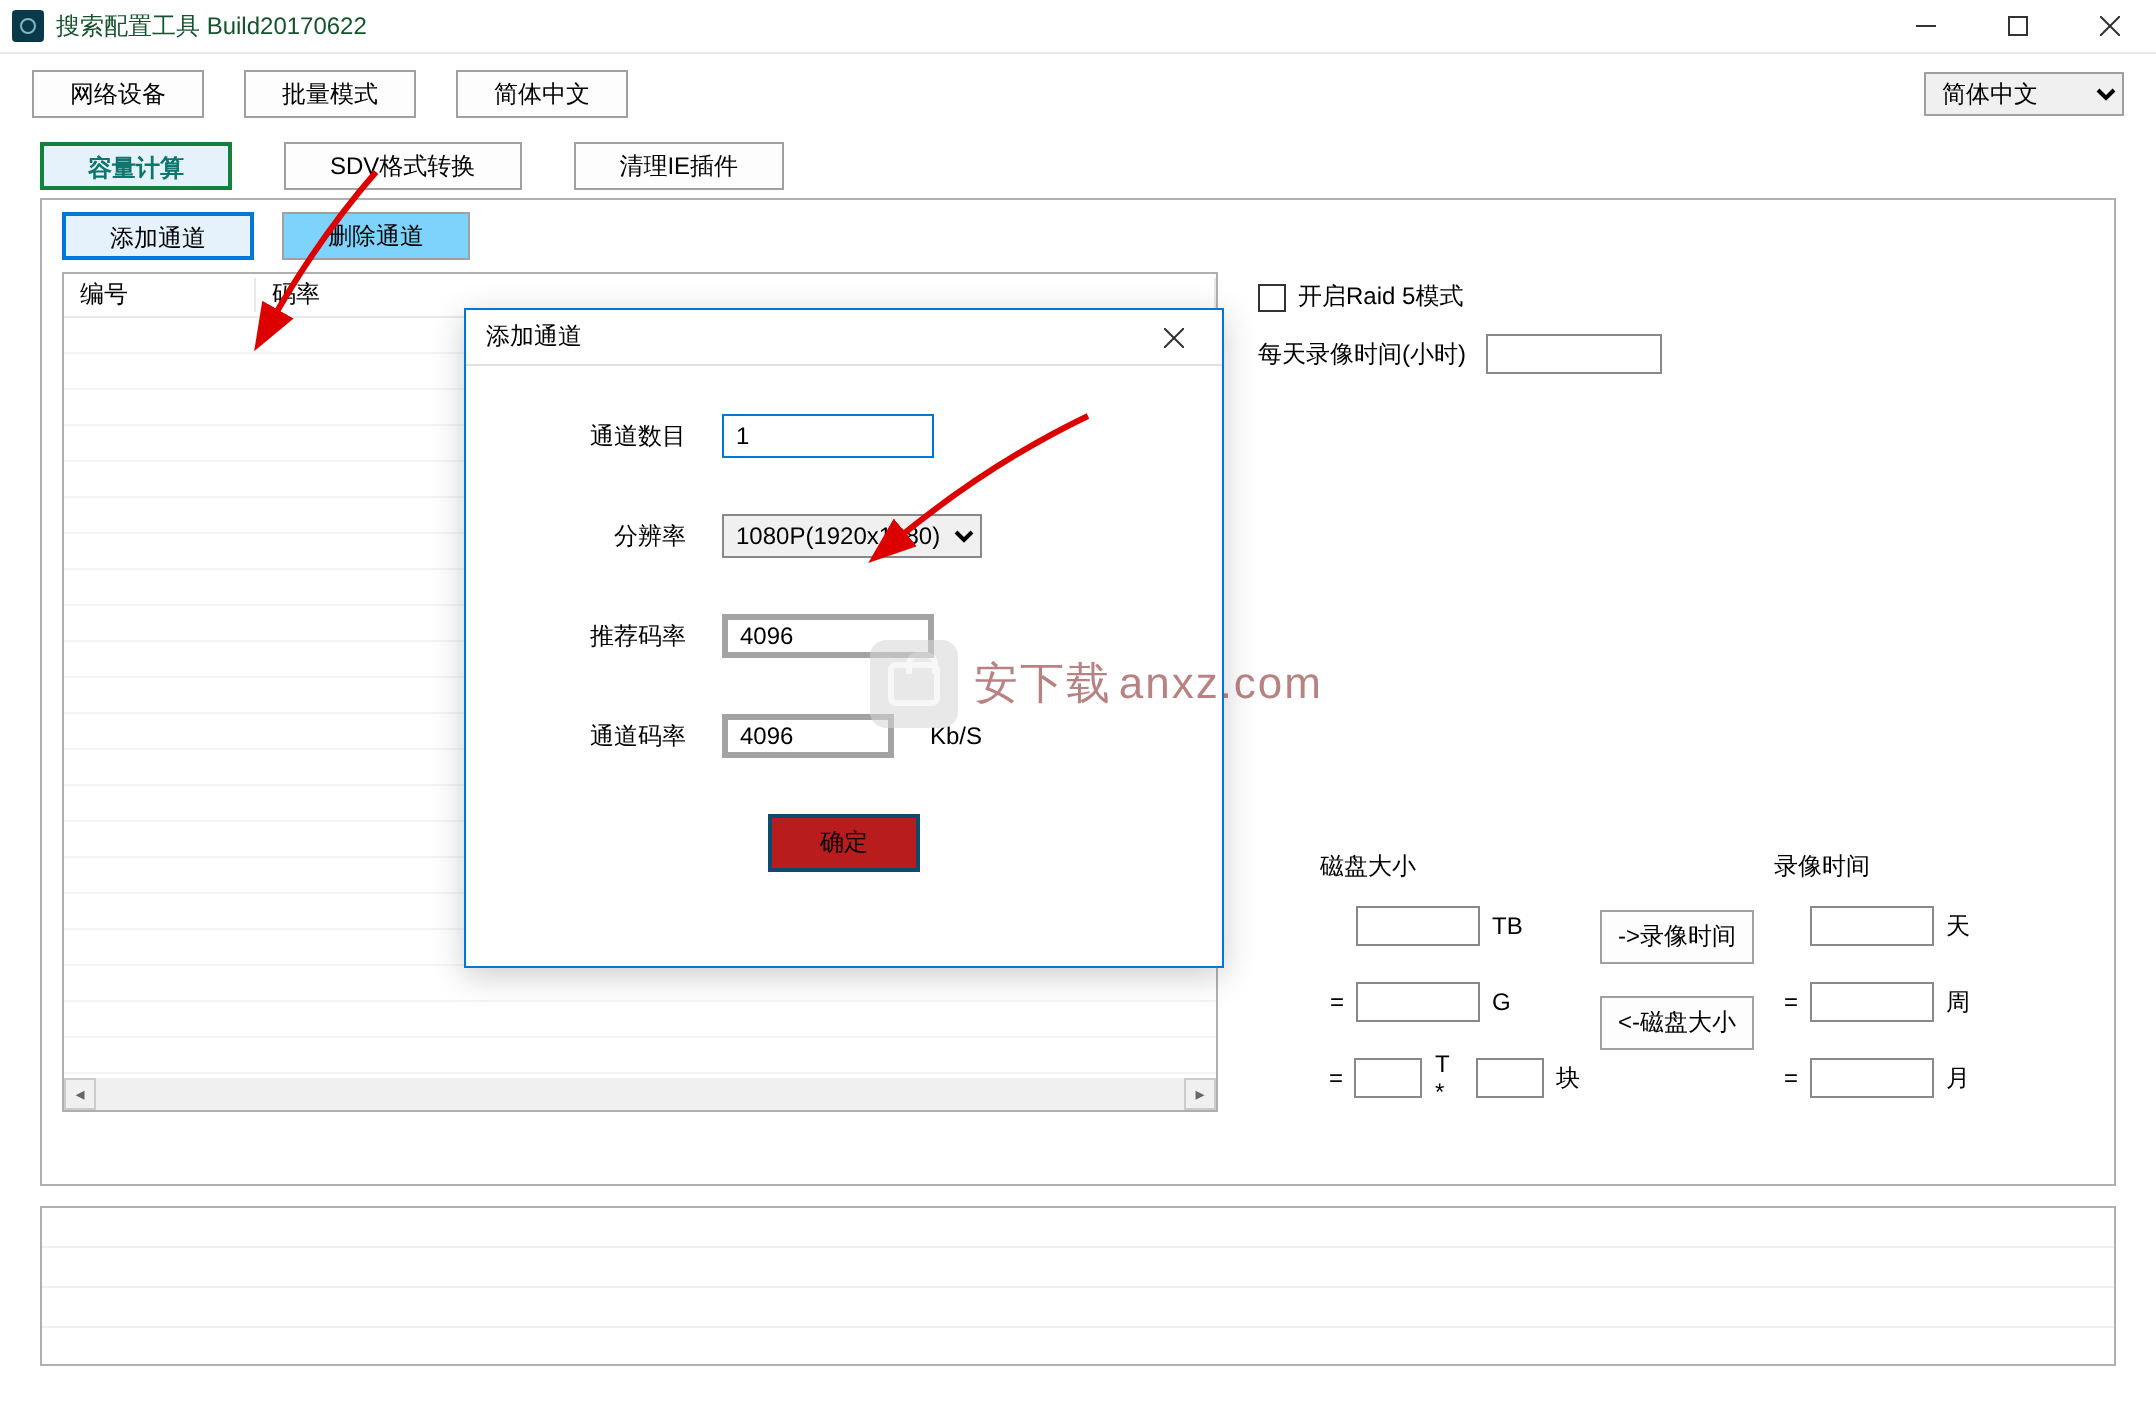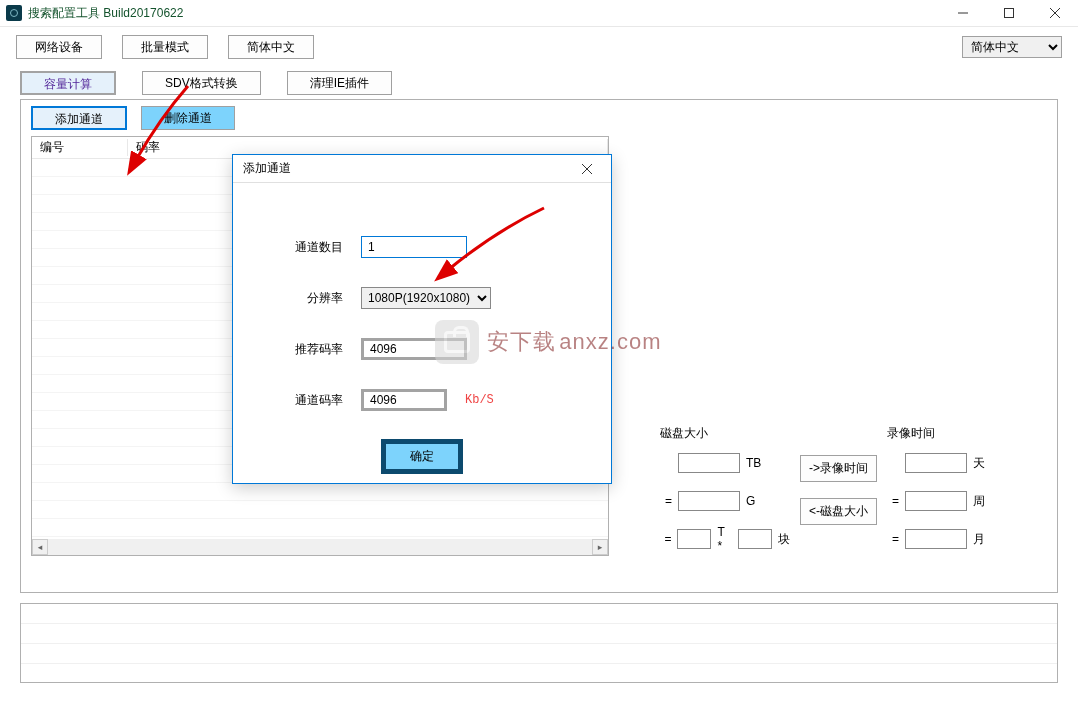--- a/index.html
+++ b/index.html
@@ -11,21 +11,21 @@
   .titlebar-text { color: #14532d; font-size: 12px; }
   .titlebar-buttons { margin-left: auto; display: flex; }
   .titlebar-btn { width: 46px; height: 27px; display: flex; align-items: center; justify-content: center; color: #666; }
   
   .top-toolbar { padding: 8px 16px; display: flex; align-items: center; gap: 20px; }
   .top-btn { padding: 3px 18px; border: 1px solid #a0a0a0; background: #fdfdfd; cursor: pointer; height: 24px; font-family: Liberation Serif, serif; }
   .lang-select { margin-left: auto; border: 1px solid #a0a0a0; height: 22px; padding: 0 4px; width: 100px; background: #f0f0f0; }
   
   .tab-row { padding: 4px 20px; display: flex; gap: 26px; }
   .tab-btn { padding: 3px 22px; border: 1px solid #a0a0a0; background: #fdfdfd; cursor: pointer; height: 24px; }
-  .tab-btn.active { border: 2px solid #a3a3a3; background: #e5f1fb; color: #4c1d95; }
+  .tab-btn.active { border: 2px solid #15803d; background: #e5f1fb; color: #0f766e; font-weight: bold; }
   
   .main-frame { margin: 0 20px 4px 20px; border: 1px solid #b0b0b0; height: 494px; position: relative; padding: 6px 10px; }
   
   .channel-btns { display: flex; gap: 14px; margin-bottom: 6px; }
   .ch-btn { padding: 3px 22px; border: 1px solid #a0a0a0; background: #7dd3fc; cursor: pointer; height: 24px; }
   .ch-btn.active { border: 2px solid #0078d7; background: #e5f1fb; }
   
   .content-row { display: flex; gap: 12px; }
   
   .table-wrap { width: 578px; height: 420px; border: 1px solid #b0b0b0; overflow: auto; position: relative; background: #fff; }
@@ -49,27 +49,27 @@
   .calc-input { border: 1px solid #888; height: 20px; width: 62px; padding: 0 4px; }
   .calc-input.sm { width: 34px; }
   .middle-btns { display: flex; flex-direction: column; gap: 16px; margin-top: 30px; }
   .mid-btn { border: 1px solid #a0a0a0; background: #fdfdfd; padding: 4px 8px; cursor: pointer; }
   
   
   .dialog { position: absolute; left: 232px; top: 154px; width: 380px; height: 330px; background: #fff; border: 1px solid #0078d7; box-shadow: 0 4px 16px rgba(0,0,0,0.2); }
   .dlg-title { height: 28px; display: flex; align-items: center; padding: 0 10px; border-bottom: 1px solid #e0e0e0; }
   .dlg-close { margin-left: auto; width: 28px; height: 22px; display: flex; align-items: center; justify-content: center; cursor: pointer; }
   .dlg-body { padding: 24px 30px; }
-  .dlg-row { display: flex; align-items: center; margin-bottom: 28px; gap: 18px; margin-top: 29px; }
+  .dlg-row { display: flex; align-items: center; margin-bottom: 28px; gap: 18px; }
   .dlg-label { width: 80px; text-align: right; }
   .dlg-input { border: 1px solid #0078d7; height: 22px; width: 106px; padding: 0 6px; }
   .dlg-input.plain { border: 3px solid #a3a3a3; }
   .dlg-select { border: 1px solid #888; height: 22px; width: 130px; padding: 0 2px; background: #f0f0f0; }
-  .dlg-ok { display: block; margin: 8px auto 0; border: 5px solid #0c4a6e; background: #7dd3fc; padding: 4px 24px; cursor: pointer; }
-  .unit { color: #ef4444; font-family: Liberation Mono, monospace; }
+  .dlg-ok { display: block; margin: 8px auto 0; border: 2px solid #0c4a6e; background: #b91c1c; padding: 4px 24px; cursor: pointer; }
+  .unit { color: #000000; }
   
   
   .arrow { position: absolute; pointer-events: none; }
   .arrow svg { overflow: visible; }
   
   
   .bottom-bar { margin: 10px 20px 0 20px; border: 1px solid #b0b0b0; height: 80px; background: #fff; }
   .bottom-bar .line { height: 20px; border-bottom: 1px solid #f0f0f0; }
   
   
@@ -160,20 +160,30 @@
           <div class="tr"></div>
         <div class="tr"></div>
       </div>
       <div class="scroll-x">
         <div class="sb-btn">◂</div>
         <div class="track"></div>
         <div class="sb-btn">▸</div>
       </div>
     </div>
 
+    <div class="right-panel">
+      <div class="raid-row">
+        <span class="raid-check"></span>
+        <span>开启Raid 5模式</span>
+      </div>
+      <div class="rec-row">
+        <span>每天录像时间(小时)</span>
+        <input class="input-sm" style="">
+      </div>
+    </div>
   </div>
 
   <div class="bottom-calc">
     <div class="calc-col">
       <div class="calc-title">磁盘大小</div>
       <div class="calc-line">
         <span class="lbl"></span>
         <input class="calc-input" style="">
         <span>TB</span>
       </div>

